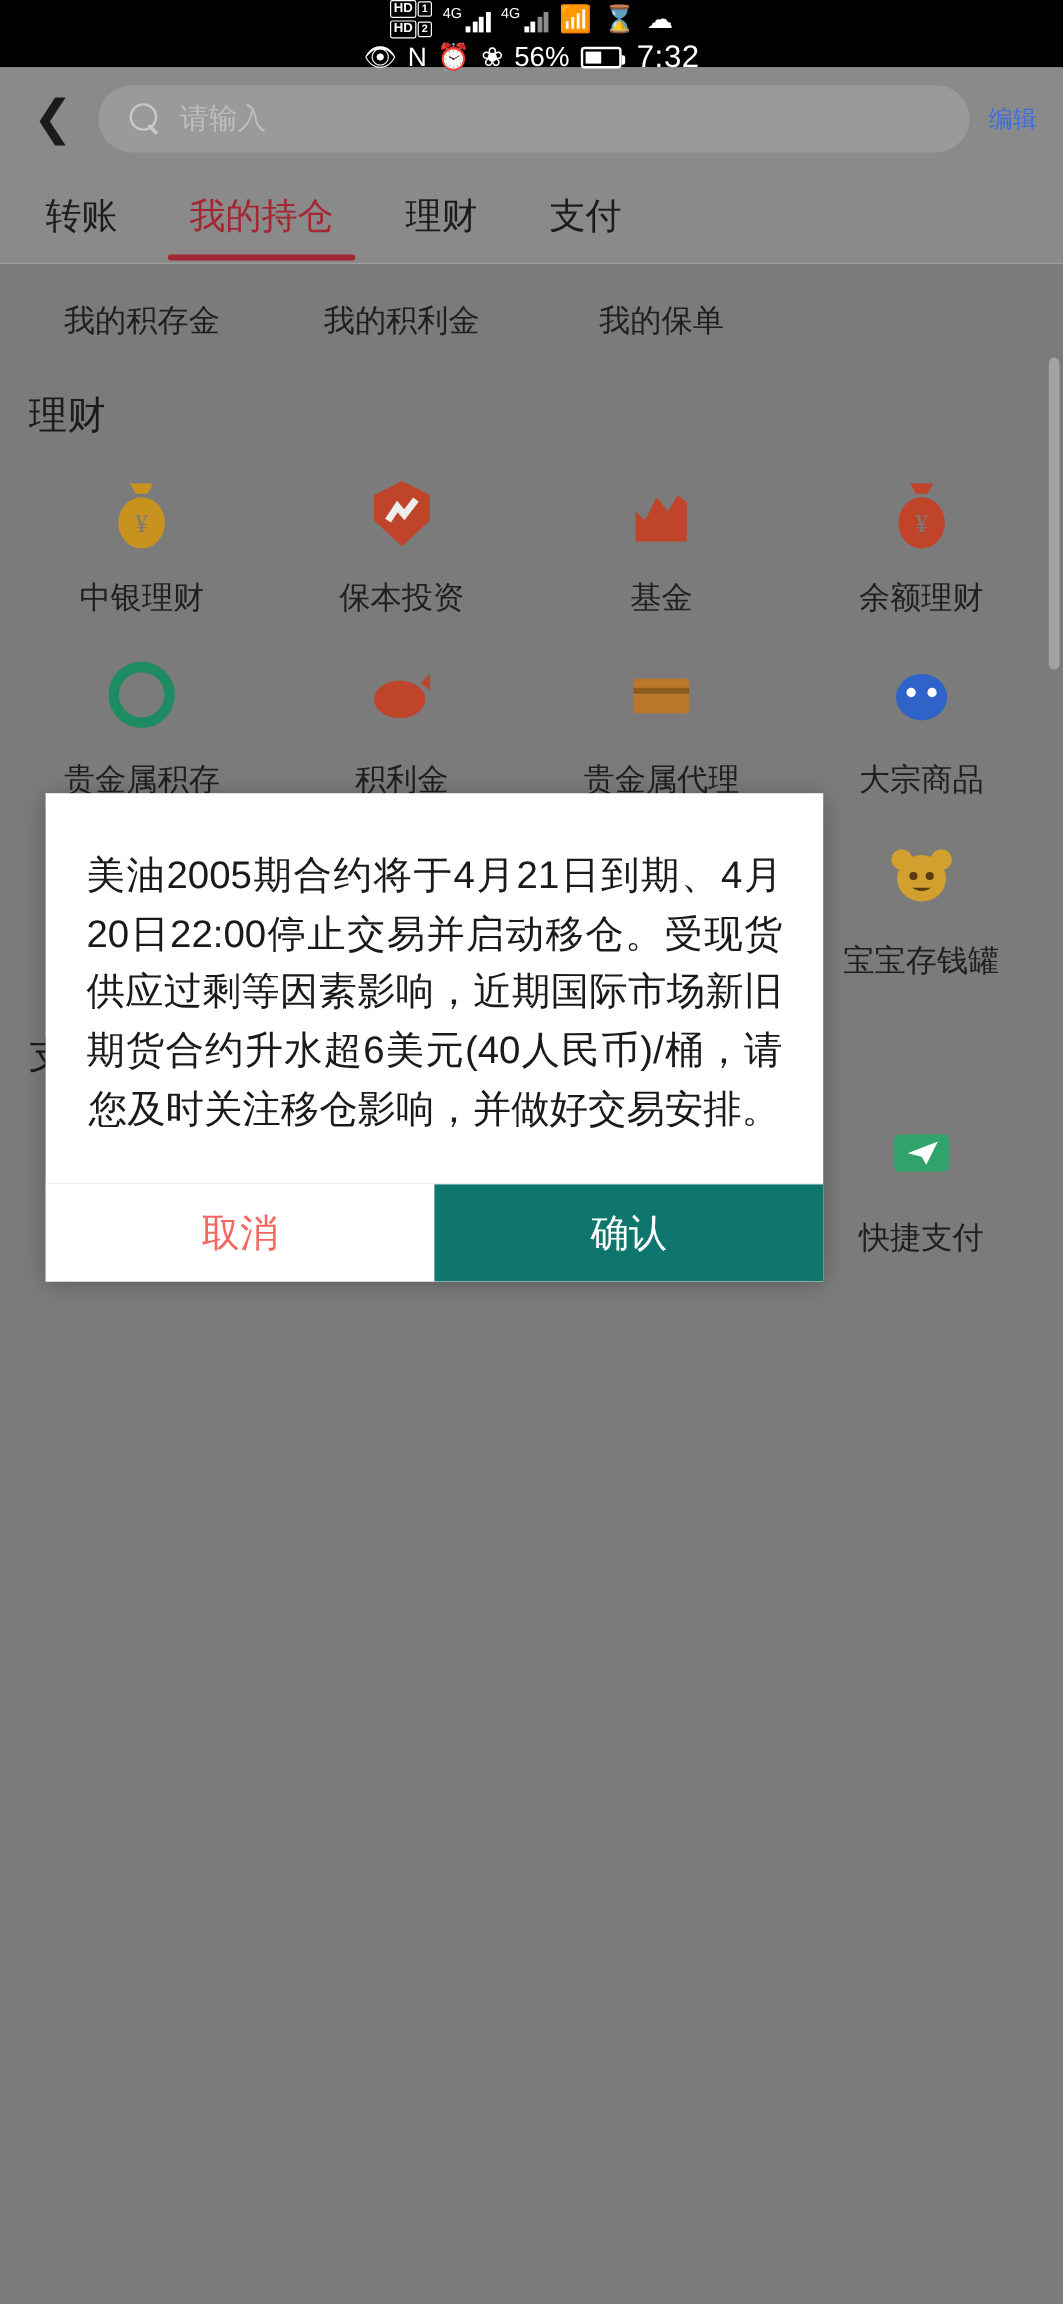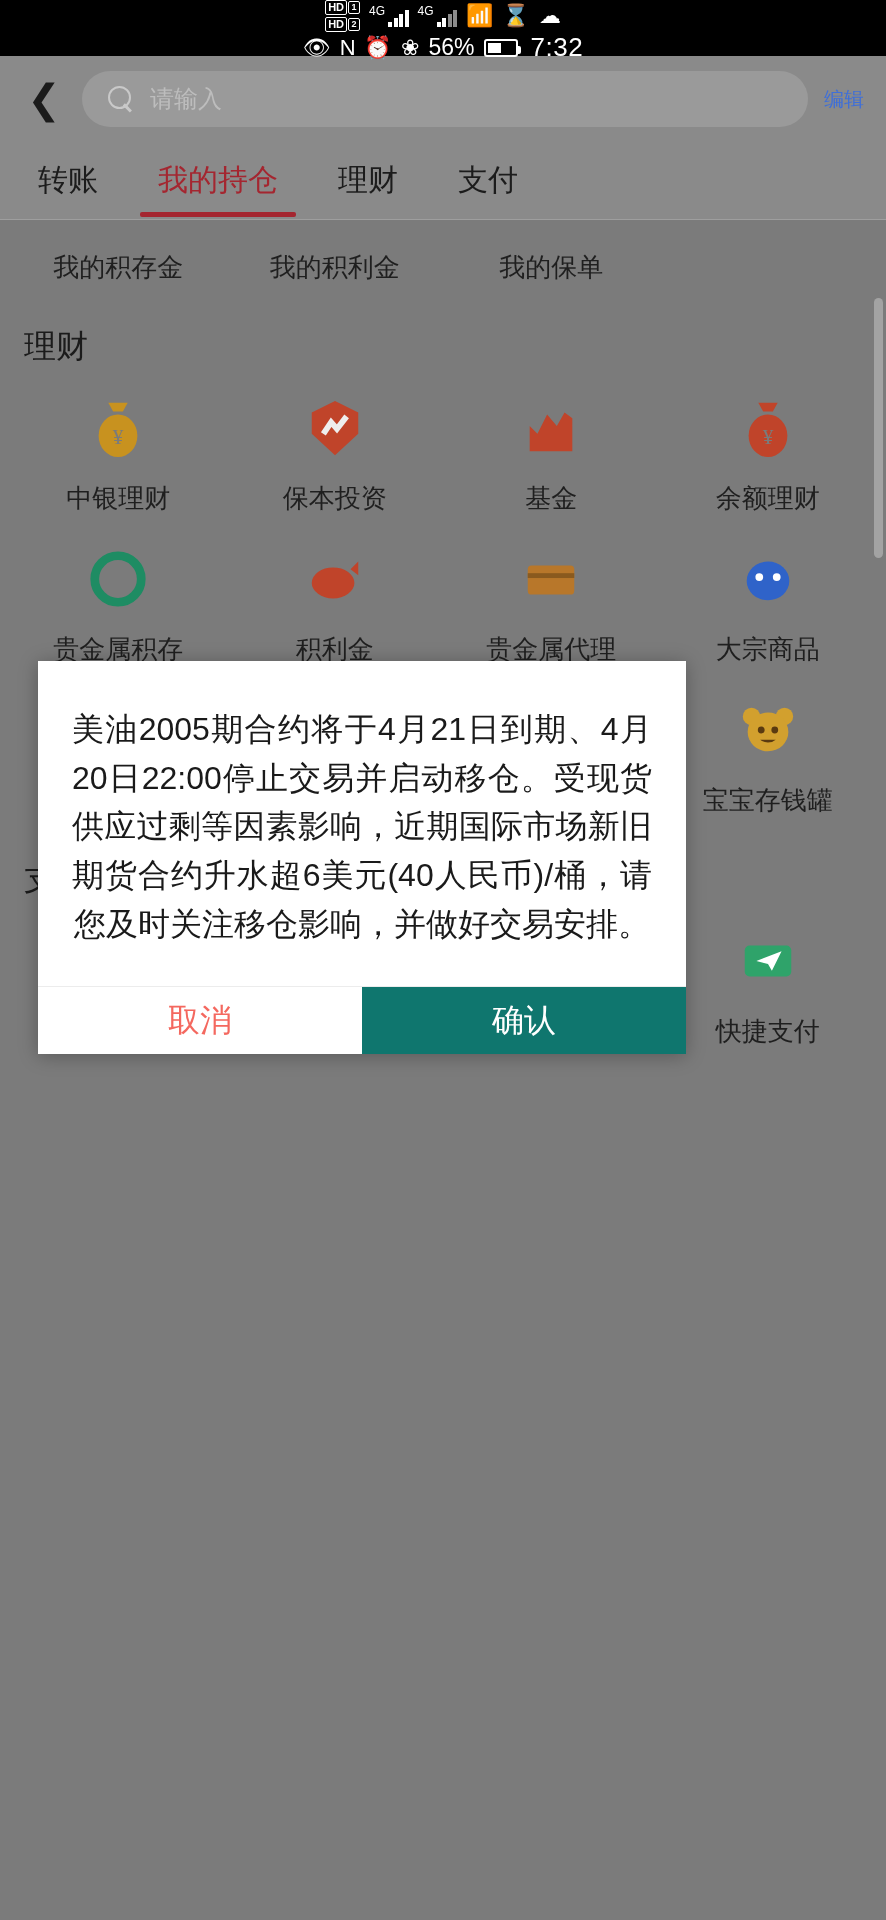--- a/index.html
+++ b/index.html
@@ -104,21 +104,21 @@
   .scrim { position:absolute; inset:0; background:transparent; }
   .dialog {
     position:absolute; left:38px; top:661px; width:648px;
     background:#fff; overflow:hidden;
     box-shadow:0 2px 18px rgba(0,0,0,.28);
   }
   .dlg-msg {
     padding:44px 34px 38px; font-size:32px; line-height:1.52;
     color:#1a1a1a; text-align:justify; text-align-last:center;
   }
-  .dlg-actions { display:flex; height:68px; border-top:1px solid #ececec; }
+  .dlg-actions { display:flex; height:82px; border-top:1px solid #ececec; }
   .dlg-btn {
     flex:1; display:flex; align-items:center; justify-content:center;
     font-size:32px; cursor:pointer;
   }
   .dlg-btn.cancel { background:#fff; color:#f4685f; }
   .dlg-btn.confirm { background:#0f766e; color:#fff; }
 </style>
 </head>
 <body>
 

